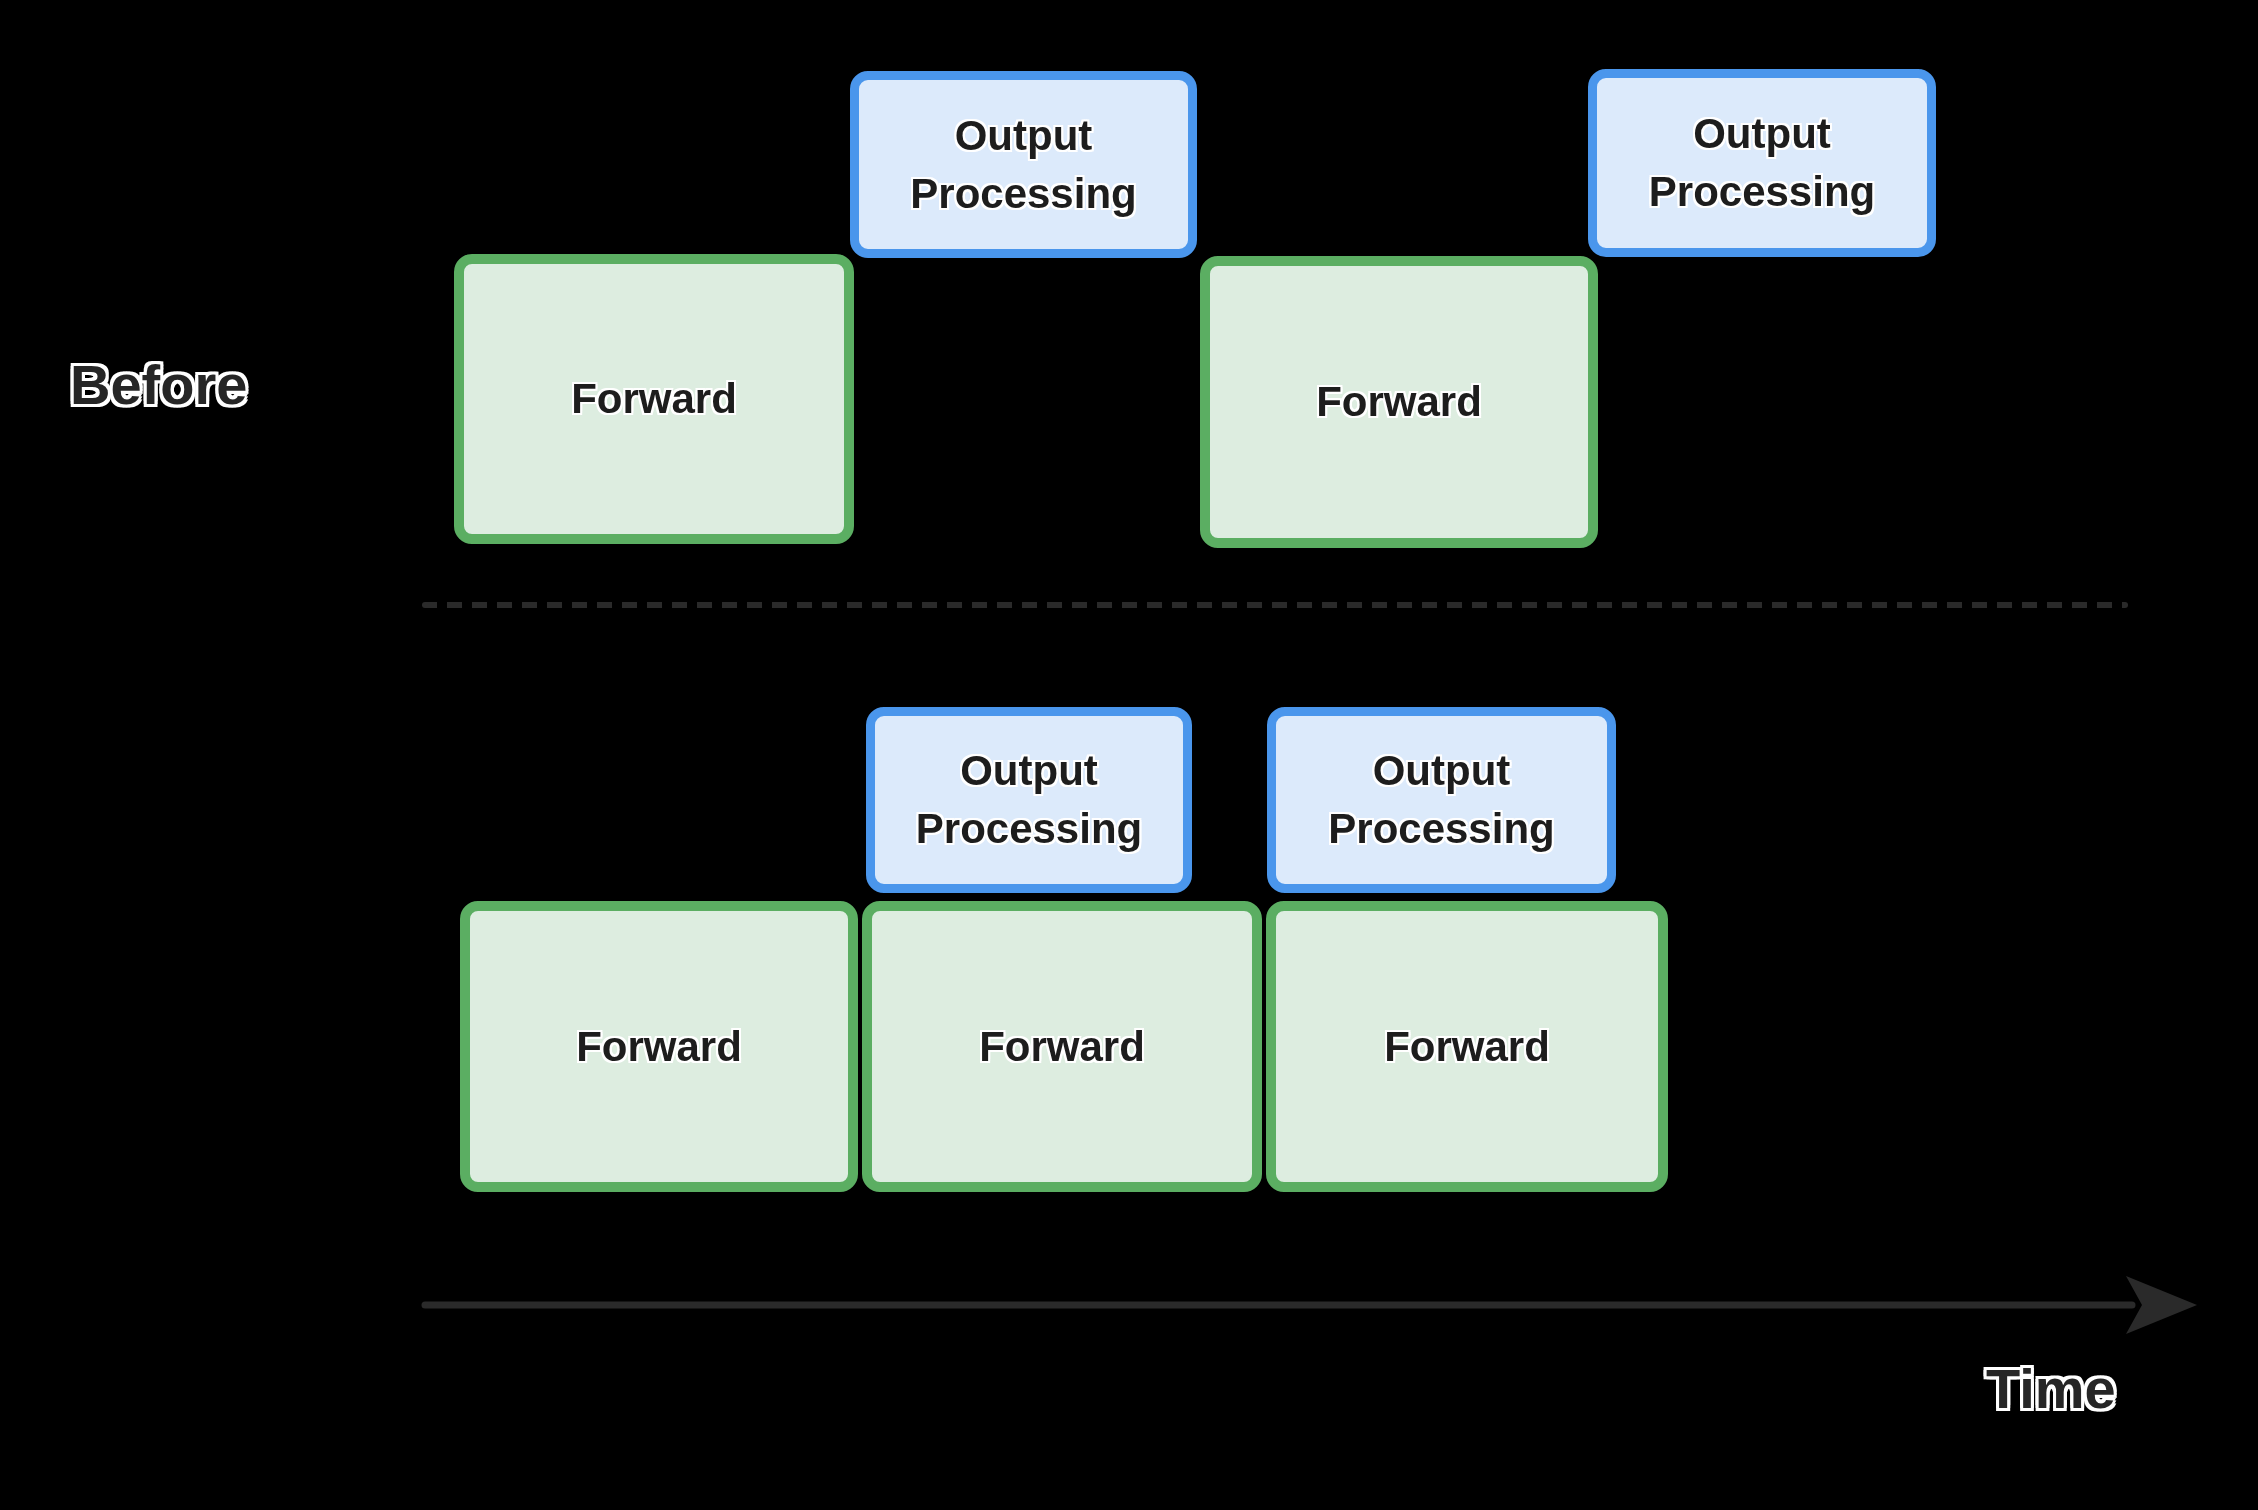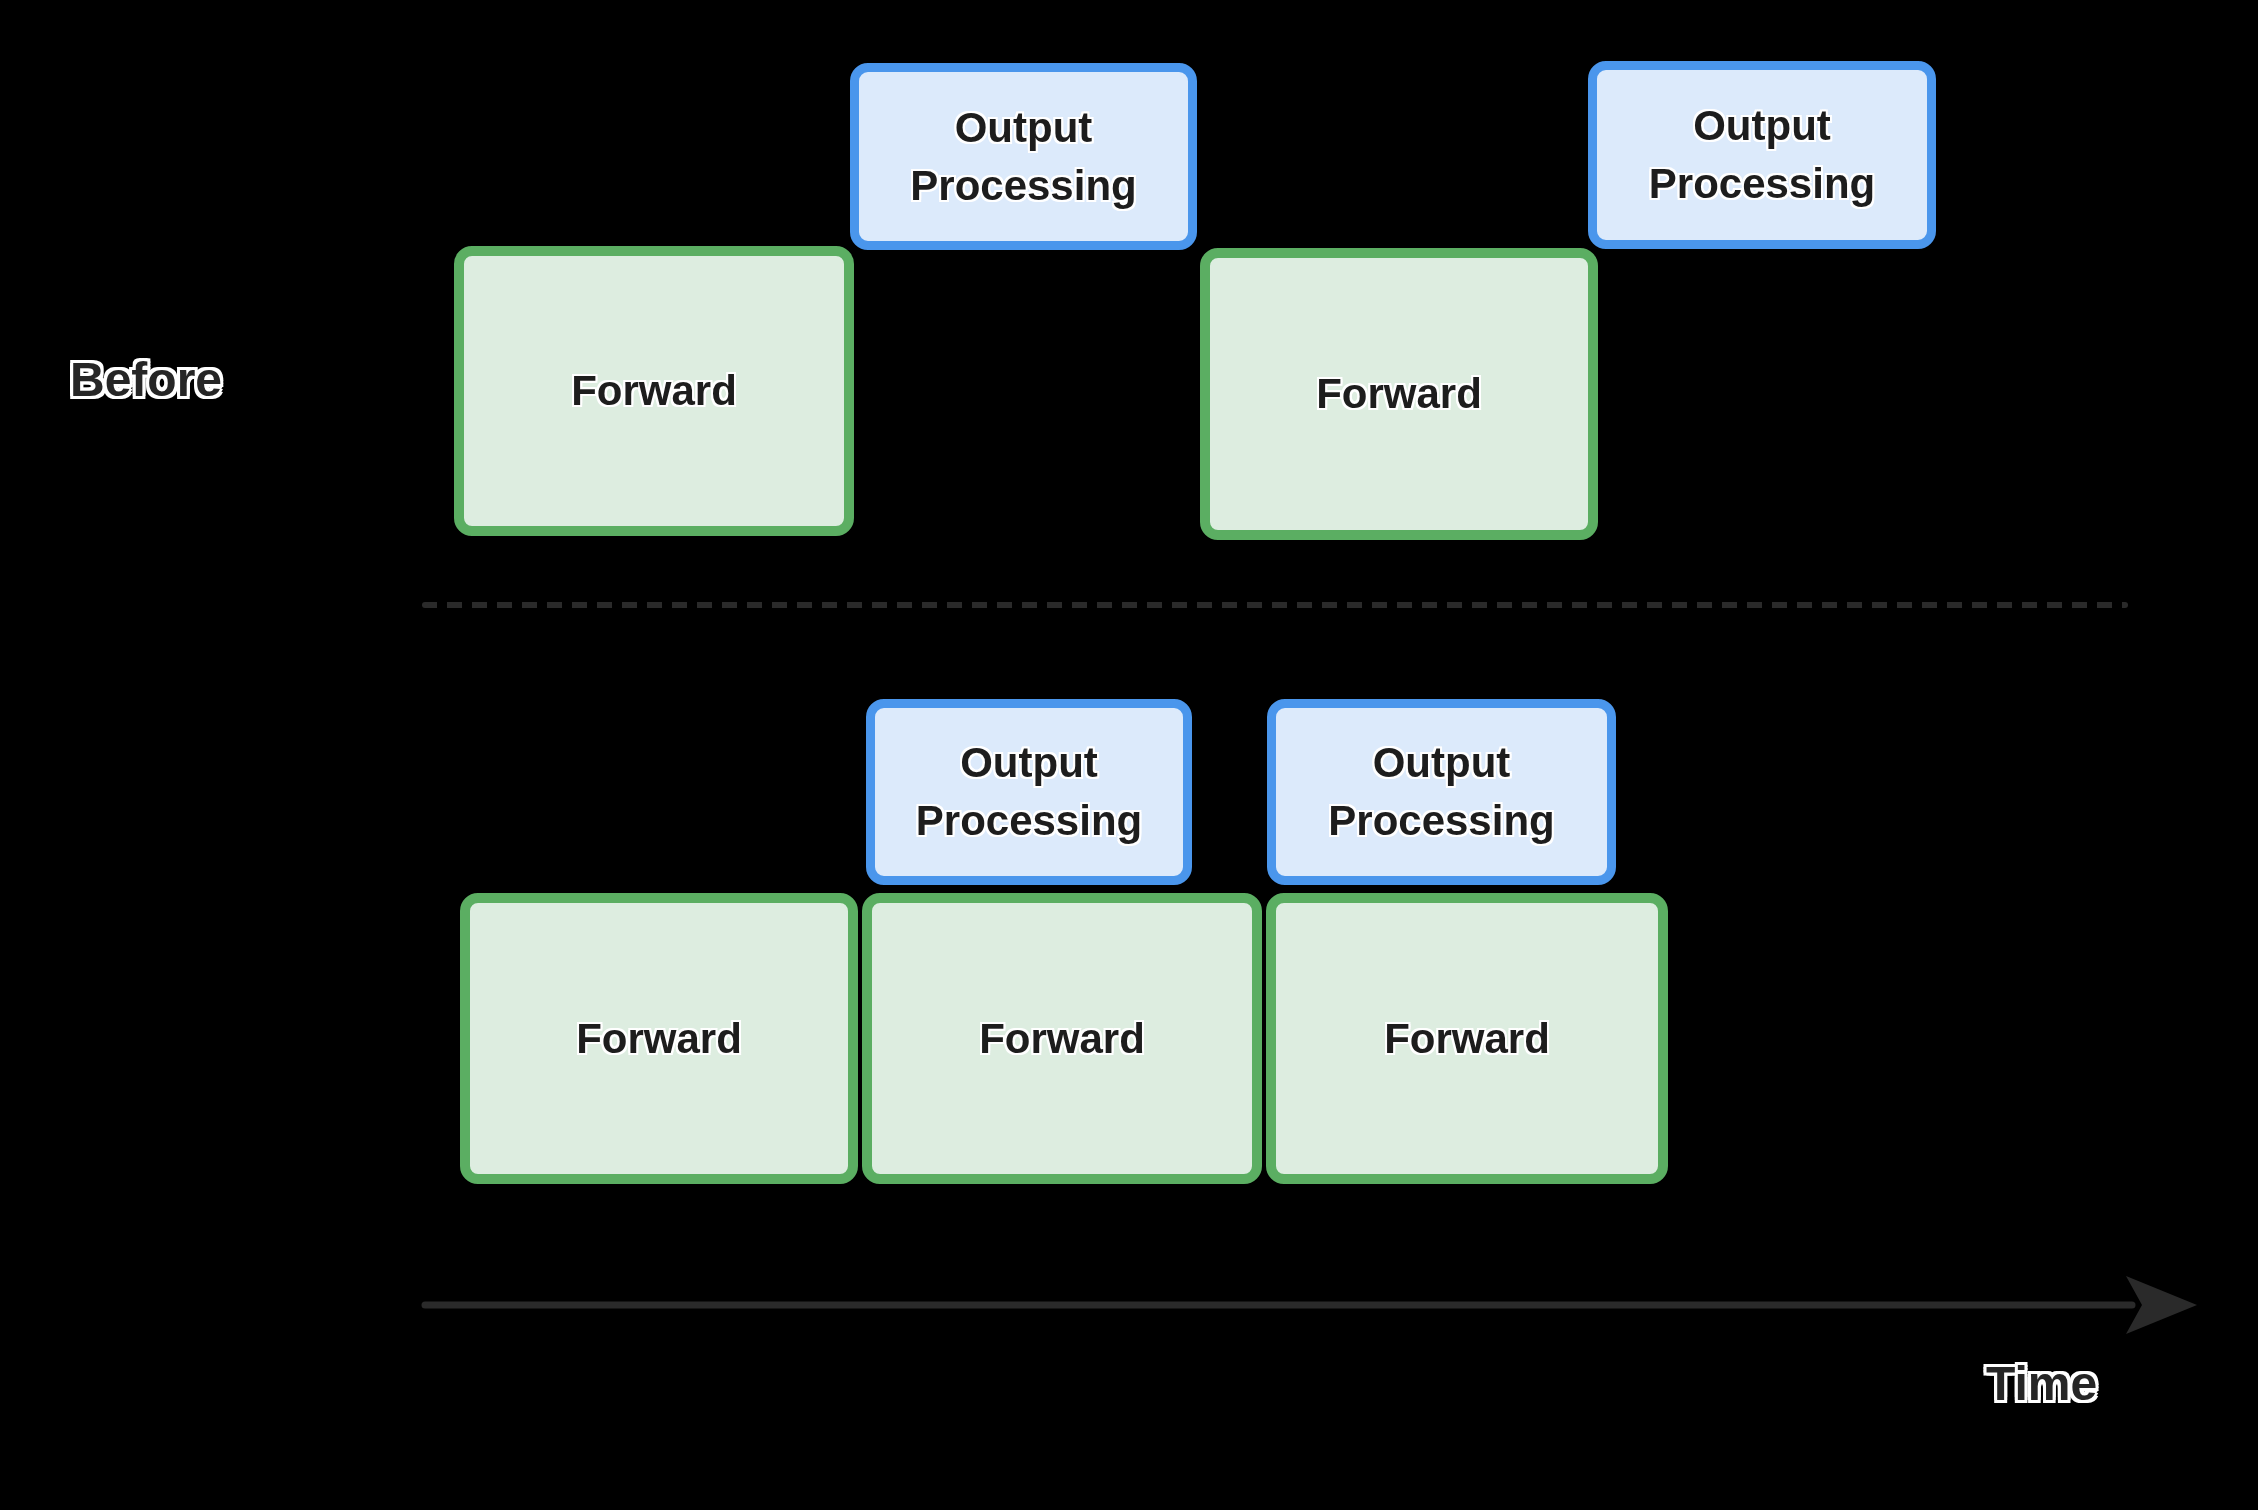--- a/index.html
+++ b/index.html
@@ -37,32 +37,33 @@
     font-size: 42px;
     font-weight: 700;
     line-height: 1.38;
     color: var(--box-text);
     padding: 0 28px;
     text-shadow:
       -2px -2px 0 var(--label-outline), 2px -2px 0 var(--label-outline),
       -2px  2px 0 var(--label-outline), 2px  2px 0 var(--label-outline),
       -2px  0   0 var(--label-outline), 2px  0   0 var(--label-outline),
        0   -2px 0 var(--label-outline), 0    2px 0 var(--label-outline);
+    margin-top: 8px;
   }
   .box.forward {
     background: var(--forward-fill);
     border: 10px solid var(--forward-border);
   }
   .box.output {
     background: var(--output-fill);
     border: 9px solid var(--output-border);
   }
   .row-label {
     position: absolute;
-    font-size: 48px;
+    font-size: 56px;
     font-weight: 700;
     color: var(--label-text);
     white-space: nowrap;
     text-shadow:
       -3px -3px 0 var(--label-outline), 3px -3px 0 var(--label-outline),
       -3px  3px 0 var(--label-outline), 3px  3px 0 var(--label-outline),
       -3px  0   0 var(--label-outline), 3px  0   0 var(--label-outline),
        0   -3px 0 var(--label-outline), 0    3px 0 var(--label-outline);
   }
   .divider {

